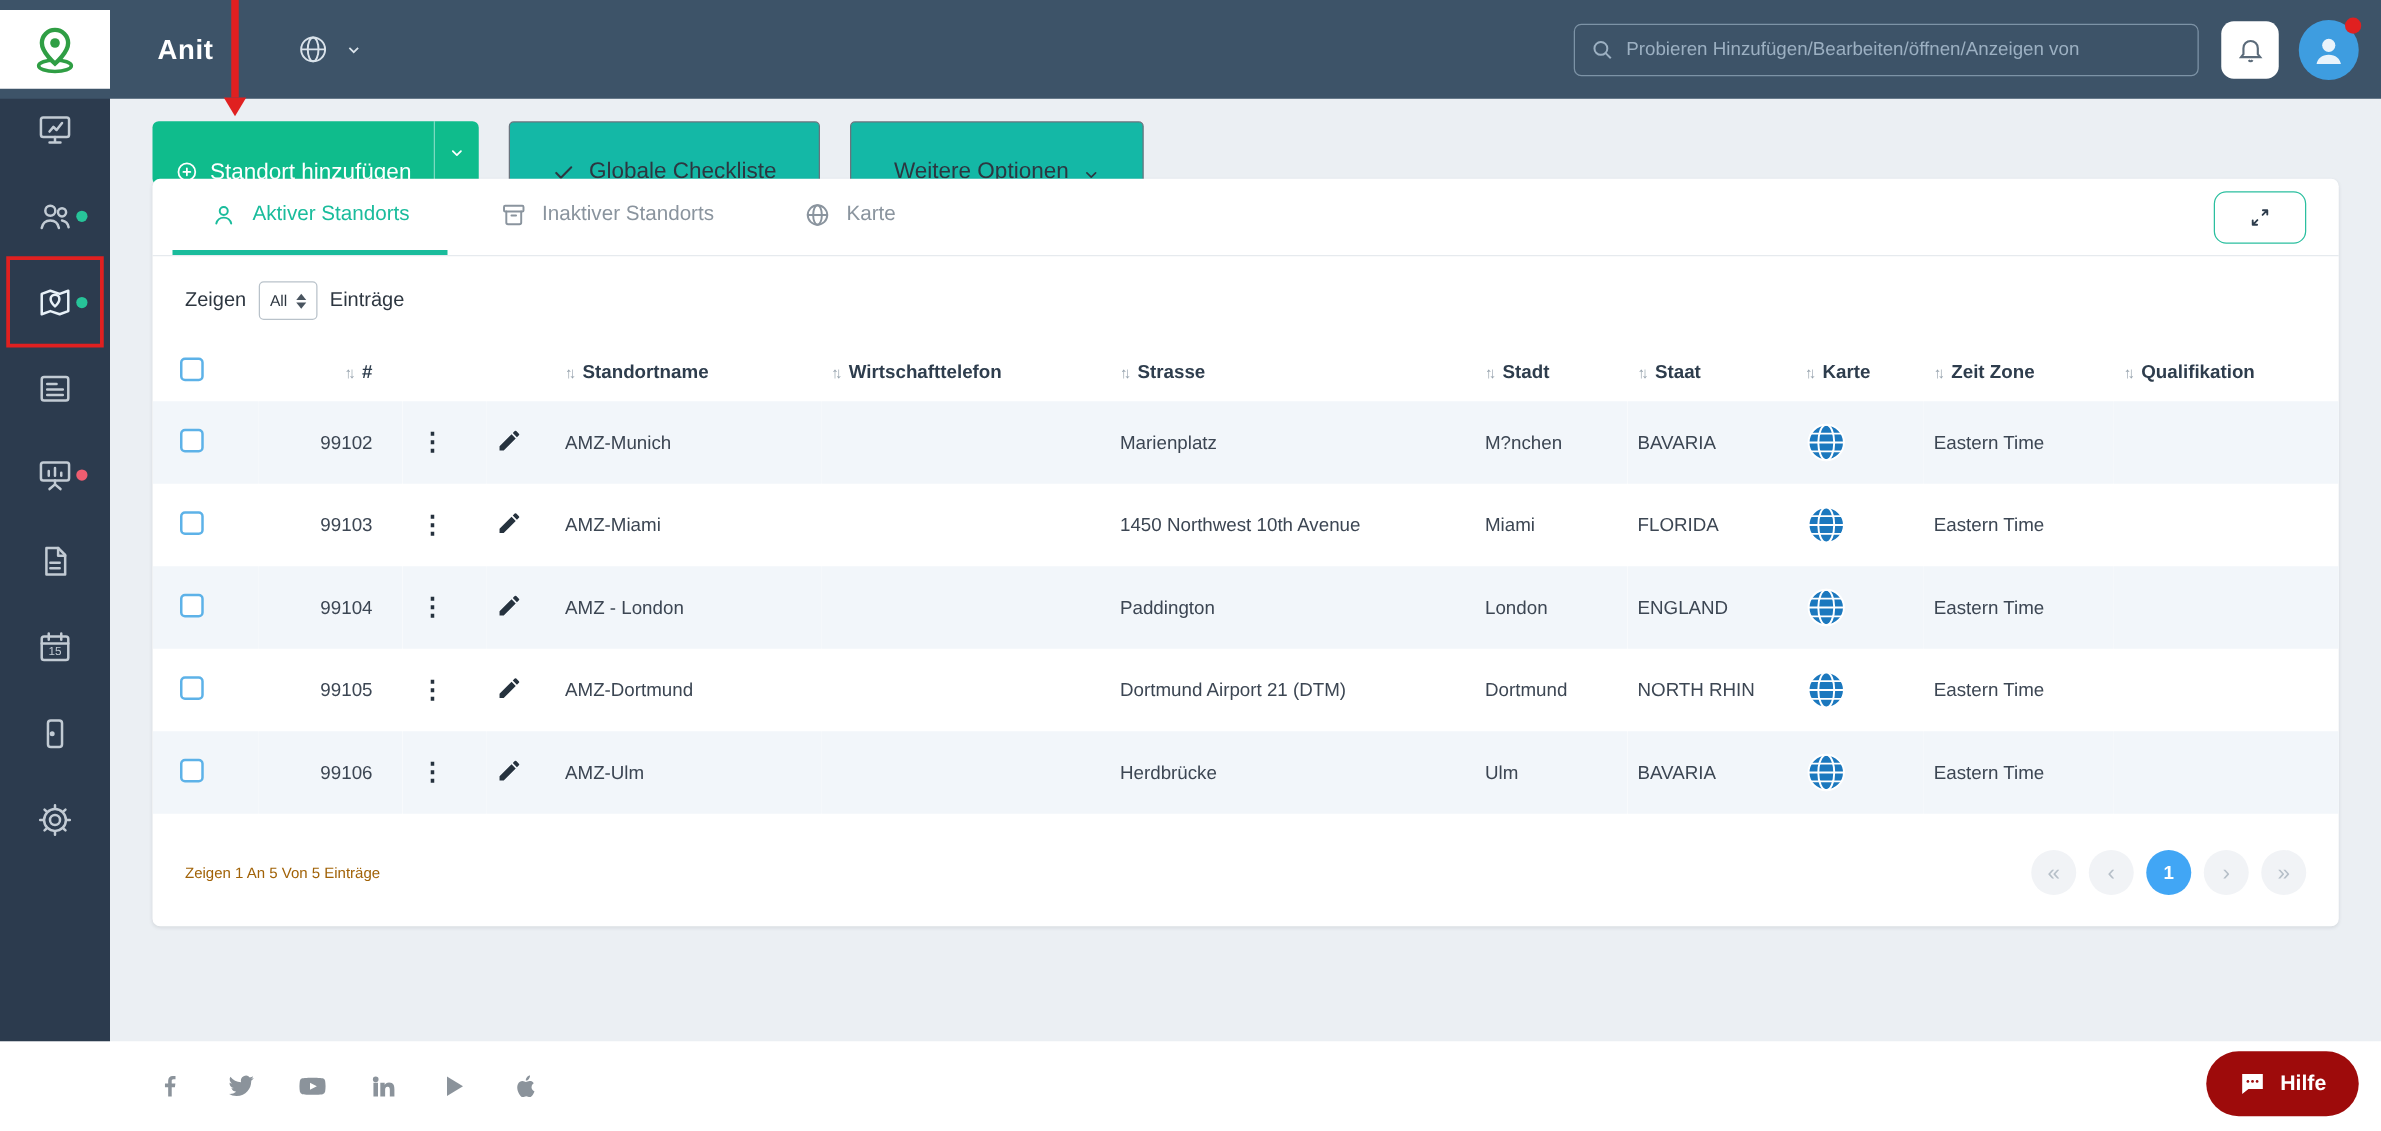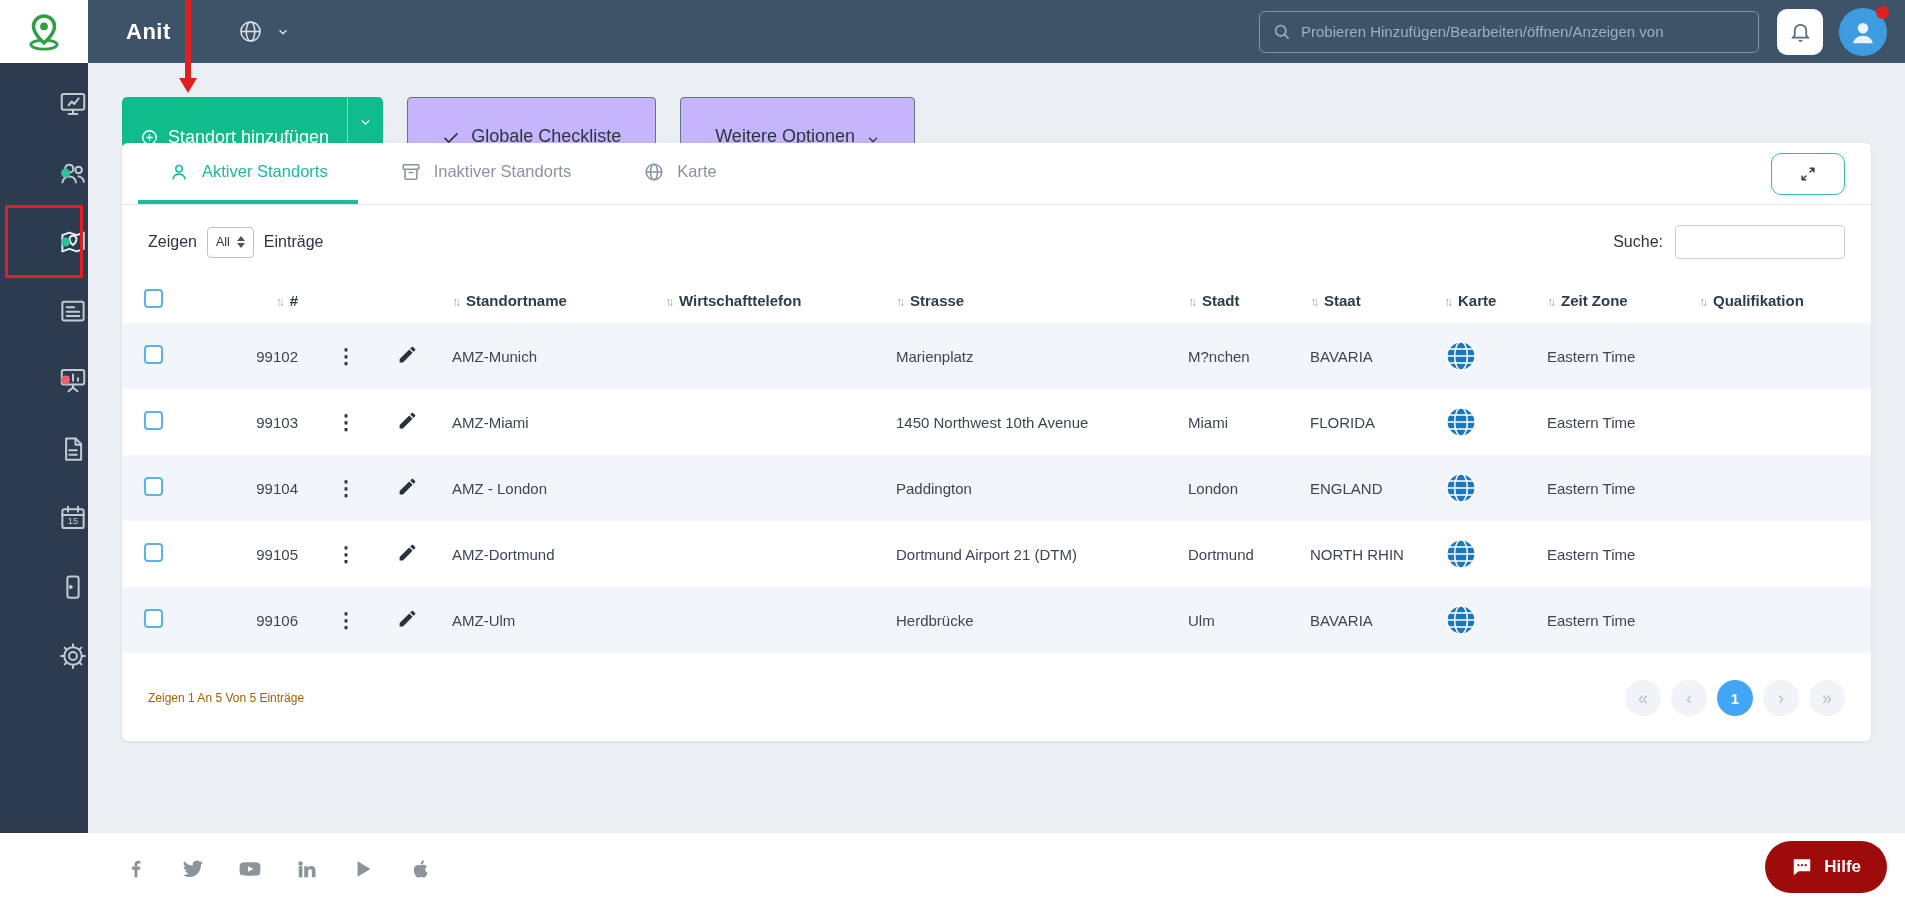--- a/index.html
+++ b/index.html
@@ -1,50 +1,50 @@
 <!DOCTYPE html>
 <html><head>
 <meta charset="utf-8">
 <style>
   *{margin:0;padding:0;box-sizing:border-box}
   html,body{width:1905px;height:905px;font-family:"Liberation Sans",sans-serif;background:#ebeff3;overflow:hidden}
   body{position:relative}
   svg{display:block}
 
   
-  .topbar{position:absolute;top:0;left:0;width:100%;height:63px;background:#3d5368;display:flex;align-items:center;z-index:10}
+  .topbar{position:absolute;top:0;left:0;width:100%;height:79px;background:#3d5368;display:flex;align-items:center;z-index:10}
   .logo-box{width:88px;height:63px;background:#fff;display:flex;align-items:center;justify-content:center;flex:0 0 auto}
   .brand{color:#fff;font-size:22px;font-weight:bold;margin-left:38px;letter-spacing:.5px}
   .lang{color:#d9e2ea;margin-left:66px;display:flex;align-items:center;gap:12px;cursor:pointer}
   .search-box{margin-left:auto;width:500px;height:42px;border:1px solid #7d93a6;border-radius:6px;display:flex;align-items:center;padding:0 12px;gap:10px}
   .search-box input{flex:1;background:transparent;border:none;outline:none;color:#e5e5e5;font-size:15px}
   .search-box input::placeholder{color:#9cb0c2}
   .bell-btn{width:46px;height:46px;background:#fff;border-radius:10px;margin-left:18px;display:flex;align-items:center;justify-content:center;cursor:pointer}
   .avatar{width:48px;height:48px;border-radius:50%;background:#3e9de0;margin:0 18px 0 16px;position:relative;display:flex;align-items:center;justify-content:center;cursor:pointer}
   .avatar .notif-dot{position:absolute;top:-2px;right:-2px;width:13px;height:13px;border-radius:50%;background:#e02020}
 
   
   .sidebar{position:absolute;top:63px;left:0;width:88px;bottom:72px;background:#2c3b4e;padding-top:6px;z-index:9}
-  .side-item{position:relative;width:88px;height:69px;display:flex;align-items:center;justify-content:flex-end;color:#c2cbd4;cursor:pointer}
+  .side-item{position:relative;width:88px;height:69px;display:flex;align-items:center;justify-content:center;color:#c2cbd4;cursor:pointer}
   .side-item.active{color:#e8f1f8}
   .side-item svg{width:30px;height:30px;stroke:currentColor;fill:none;stroke-width:1.6;stroke-linecap:round;stroke-linejoin:round}
   .side-dot{position:absolute;right:18px;top:50%;transform:translateY(-50%);width:9px;height:9px;border-radius:50%}
   .dot-green{background:#27c499}
   .dot-red{background:#ef5d70}
   .red-box{position:absolute;left:5px;top:142px;width:78px;height:73px;border:3px solid #e02020;z-index:12}
 
   
   .main{position:absolute;left:88px;top:63px;right:0;bottom:72px;background:#ebeff3;overflow:hidden}
 
   .toolbar{position:absolute;top:34px;left:34px;right:34px;display:flex;gap:24px;align-items:center}
   .btn{height:51px;display:flex;align-items:flex-end;border-radius:5px;font-size:18px;cursor:pointer;white-space:nowrap}
   .btn-green{background:#0fbc8c;color:#fff;padding:0}
   .btn-green .seg-main{display:flex;align-items:center;gap:9px;padding:0 18px}
   .btn-green .seg-caret{width:36px;height:100%;display:flex;align-items:center;justify-content:center;border-left:1px solid rgba(255,255,255,.45)}
-  .btn-white{background:#c4b5fd;border:1px solid #69737d;color:#2d3640;padding:0 34px;gap:11px;border-radius:4px}
+  .btn-white{background:#14b8a6;border:1px solid #69737d;color:#2d3640;padding:0 34px;gap:11px;border-radius:4px}
   .btn svg{stroke-linecap:round;stroke-linejoin:round}
 
   .panel{position:absolute;left:34px;right:34px;top:80px;height:598px;background:#fff;border-radius:6px;box-shadow:0 1px 3px rgba(40,50,60,.10);display:flex;flex-direction:column}
 
   
   .tabs{height:62px;border-bottom:1px solid #e6eaee;display:flex;align-items:stretch;padding-left:16px;position:relative;flex:0 0 auto}
   .tab{display:flex;align-items:center;gap:12px;padding:0 30px;font-size:16.5px;font-weight:normal;color:#8a949e;cursor:pointer;border-bottom:4px solid transparent;margin-right:12px}
   .tab.active{color:#1abc9c;border-bottom-color:#1abc9c}
   .tab svg{width:22px;height:22px;stroke:currentColor;fill:none;stroke-width:1.7;stroke-linecap:round;stroke-linejoin:round}
   .expand-btn{position:absolute;right:26px;top:10px;width:74px;height:42px;border:1px solid #2bbf9f;border-radius:10px;background:#fff;display:flex;align-items:center;justify-content:center;cursor:pointer}
@@ -277,24 +277,20 @@
     <div class="controls">
       <span class="lbl">Zeigen</span>
       <span class="select-box">
         <span class="val">All</span>
         <span class="sel-arrows">
             <span class="tri-up"></span>
             <span class="tri-down"></span>
           </span>
       </span>
       <span class="lbl">Einträge</span>
-      <span class="right">
-        <span class="lbl">Suche:</span>
-        <input type="text" class="search-input" value="" style="">
-      </span>
     </div>
 
     <table class="loc-table">
       <colgroup>
         <col class="col-check">
           <col class="col-id">
           <col class="col-dots">
           <col class="col-edit">
         <col class="col-name">
           <col class="col-phone">

